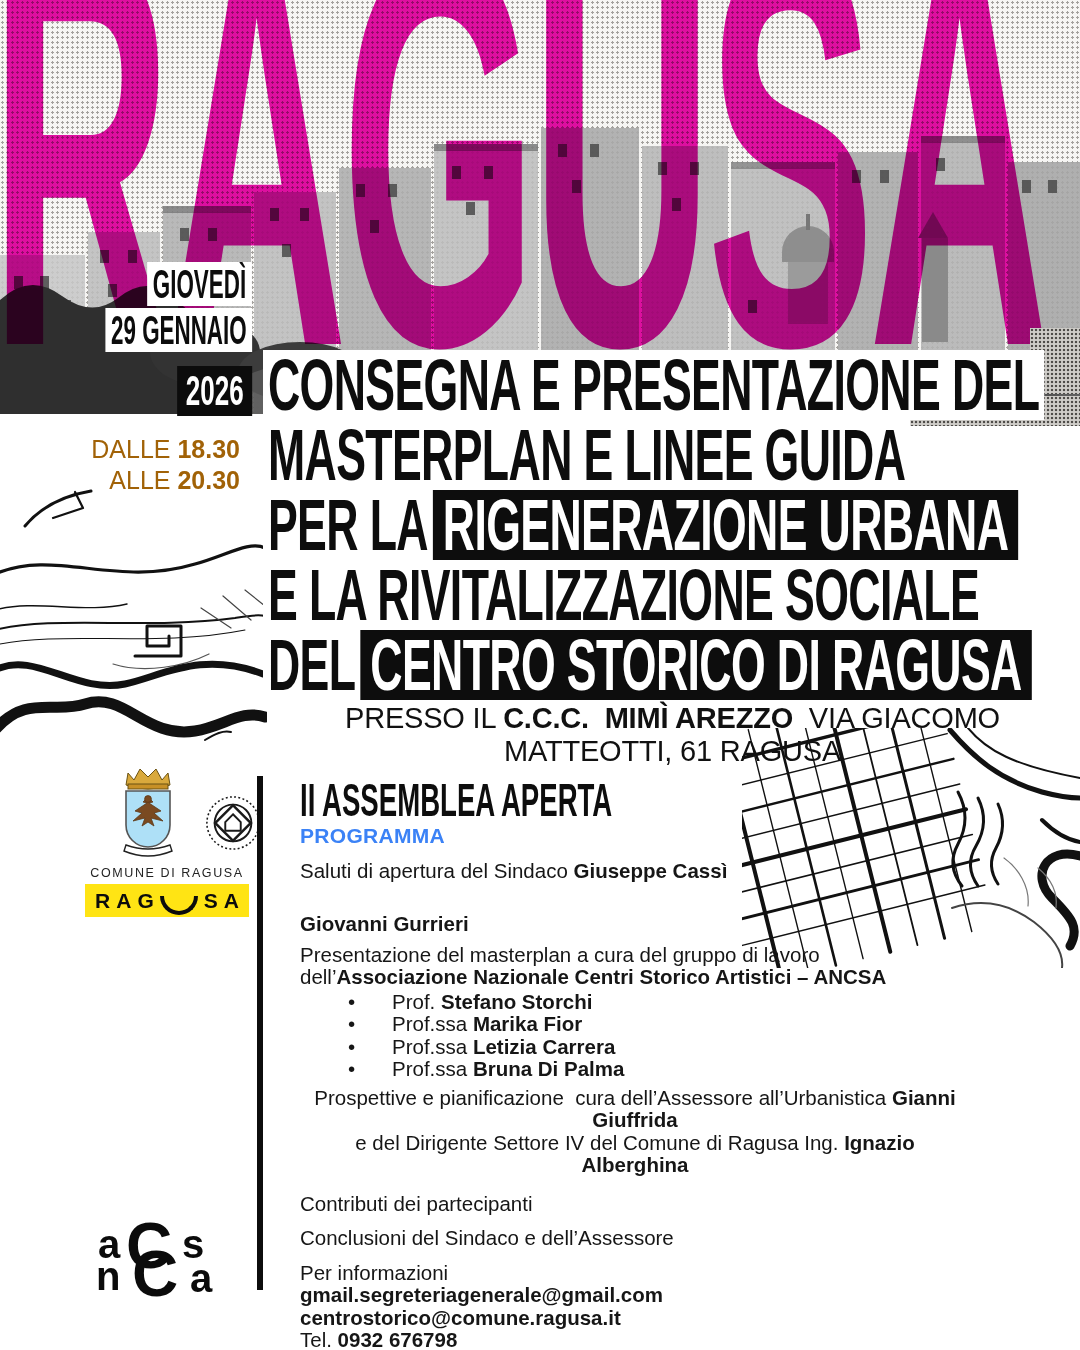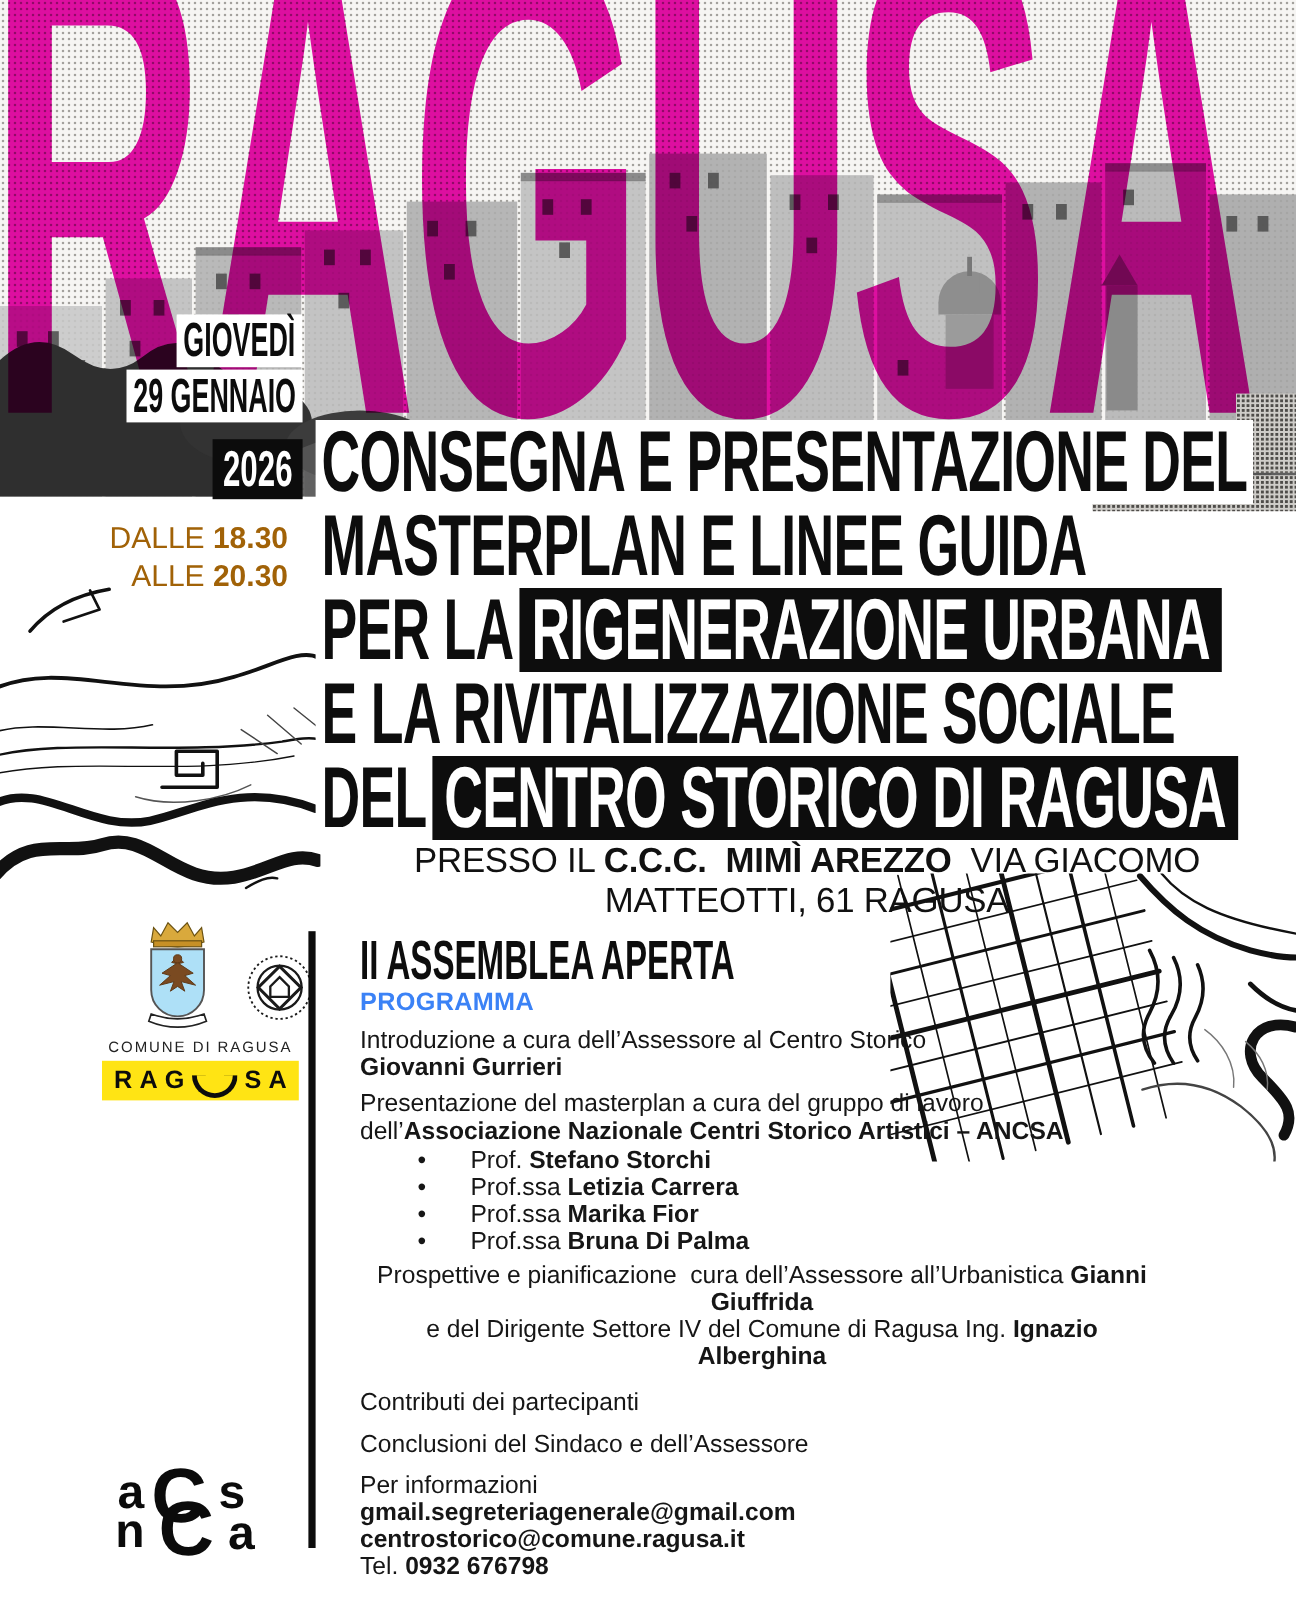--- a/index.html
+++ b/index.html
@@ -268,26 +268,27 @@
     <span class="u-arc"></span>
     <span>S</span>
     <span>A</span>
   </div>
 
   <div class="divider"></div>
 
   <div class="program">
     <div class="program-h1">II ASSEMBLEA APERTA</div>
     <div class="program-h2">PROGRAMMA</div>
-    <p class="p-intro"><span>Introduzione a cura dell’Assessore al Centro Storico</span><br><span></span><span class="b">Giovanni Gurrieri</span></p>
+    <p class="p-saluti"><span>Saluti di apertura del Sindaco </span><span class="b">Giuseppe Cassì</span></p>
+    <p class="p-intro"><br><span></span><span class="b">Giovanni Gurrieri</span></p>
     <p class="p-present"><span>Presentazione del masterplan a cura del gruppo di lavoro</span><br><span>dell’</span><span class="b">Associazione Nazionale Centri Storico Artistici – ANCSA</span></p>
     <ul class="speakers">
       <li><span>Prof. </span><span class="b">Stefano Storchi</span></li>
+      <li><span>Prof.ssa </span><span class="b">Marika Fior</span></li>
       <li><span>Prof.ssa </span><span class="b">Letizia Carrera</span></li>
-      <li><span>Prof.ssa </span><span class="b">Marika Fior</span></li>
       <li><span>Prof.ssa </span><span class="b">Bruna Di Palma</span></li>
     </ul>
     <p class="p-prosp"><span>Prospettive e pianificazione  cura dell’Assessore all’Urbanistica </span><span class="b">Gianni Giuffrida</span><span></span><br><span>e del Dirigente Settore IV del Comune di Ragusa Ing. </span><span class="b">Ignazio Alberghina</span></p>
     <p class="p-contrib"><span>Contributi dei partecipanti</span></p>
     <p class="p-concl"><span>Conclusioni del Sindaco e dell’Assessore</span></p>
     <div class="info">
       <div>Per informazioni</div>
       <div class="b">gmail.segreteriagenerale@gmail.com</div>
       <div class="b">centrostorico@comune.ragusa.it</div>
       <div><span>Tel. </span><span class="b">0932 676798</span></div>

